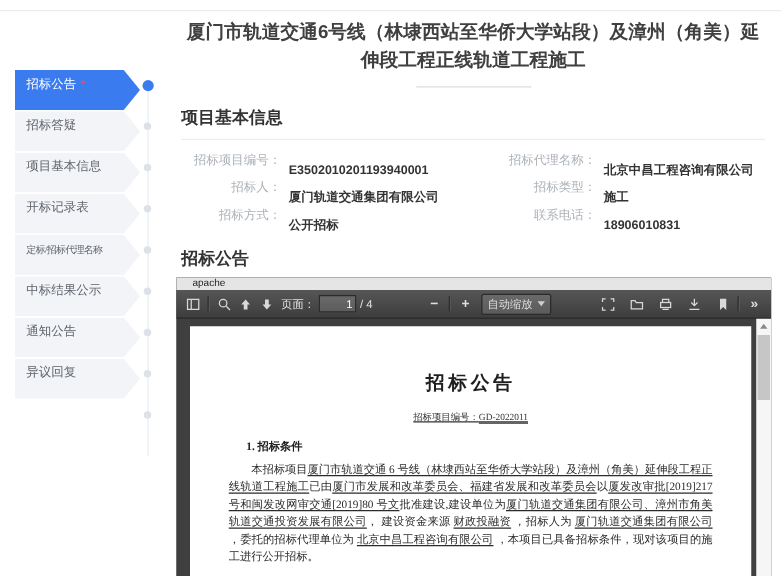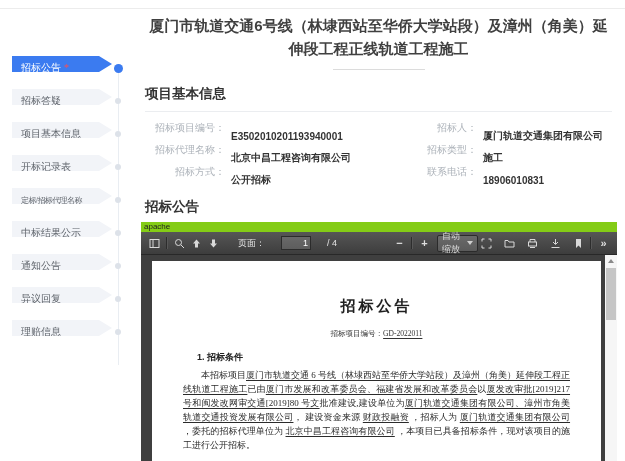--- a/index.html
+++ b/index.html
@@ -4,21 +4,21 @@
 <style>
   html,body{margin:0;padding:0;}
   body{width:625px;height:461px;position:relative;overflow:hidden;background:#fff;
        font-family:"Liberation Sans",sans-serif;}
   .top-line{position:absolute;top:8px;left:0;right:0;height:1px;background:#ececec;}
 
   
   .timeline{position:absolute;left:118px;top:68px;width:1px;height:297px;background:#e9edf2;}
   .sidebar{position:absolute;left:12px;top:56px;width:120px;}
   .side-row{position:relative;height:24px;margin-bottom:9px;}
-  .side-item{position:absolute;left:0;top:0;width:100px;height:16px;background:#f2f4f8;
+  .side-item{position:absolute;left:0;top:0;width:100px;height:32px;background:#f2f4f8;
              color:#5f646b;font-size:10px;line-height:24px;padding-left:9px;box-sizing:border-box;
              clip-path:polygon(0 0,87% 0,100% 50%,87% 100%,0 100%);cursor:pointer;white-space:nowrap;font-family:Liberation Serif, serif;}
   .side-item.active{background:#3b7bf0;color:#fff;}
   .side-item .small{font-size:8px;letter-spacing:-0.6px;}
   .req{color:#ff4d4f;margin-left:3px;font-size:10px;}
   .dot{position:absolute;left:103px;top:9px;width:6px;height:6px;border-radius:50%;background:#dde2e9;}
   .dot.active{left:102px;top:7.5px;width:9px;height:9px;background:#3b7bf0;}
 
   
   .main{position:absolute;left:145px;top:14px;width:467px;}
@@ -29,42 +29,42 @@
   .info-grid{display:grid;grid-template-columns:252px 1fr;margin-top:5px;}
   .info-cell{display:flex;align-items:center;height:22px;font-size:10px;}
   .info-label{width:80px;text-align:right;color:#acb2b9;flex:none;}
   .info-value{margin-left:6px;color:#333;font-weight:bold;margin-top:16px;}
   .publish{margin-top:8px;text-align:center;font-size:10px;}
   .publish-label{color:#8f959c;}
   .publish-value{color:#4a4a4a;}
 
   
   .pdf-embed{position:absolute;left:141px;top:222px;width:476px;height:240px;background:#3f3f3f;overflow:hidden;}
-  .pdf-titlebar{height:10px;background:#84cc16;color:#1e1e1e;font-size:8px;line-height:10px;padding-left:3px;}
+  .pdf-titlebar{height:10px;background:#e5e5e5;color:#1e1e1e;font-size:8px;line-height:10px;padding-left:13px;}
   .pdf-toolbar{height:22px;background:linear-gradient(#565656,#3d3d3d);border-bottom:1px solid #282828;
                display:flex;align-items:center;padding:0 5px;color:#dedede;}
   .tb-btn{width:17px;height:17px;display:flex;align-items:center;justify-content:center;cursor:pointer;flex:none;}
   .tb-sep{width:1px;height:12px;background:#2d2d2d;border-right:1px solid #585858;margin:0 3px;flex:none;}
-  .tb-label{font-size:9px;margin:0 16px;color:#e4e4e4;white-space:nowrap;}
+  .tb-label{font-size:9px;margin:0 3px;color:#e4e4e4;white-space:nowrap;}
   .tb-glyph{font-size:11px;color:#dedede;font-weight:bold;line-height:1;}
   .page-input{width:24px;height:12px;background:rgba(255,255,255,.14);border:1px solid #2b2b2b;
               color:#fff;font-size:9px;text-align:right;padding:0 2px;font-family:"Liberation Sans",sans-serif;}
   .zoom-select{height:15px;background:rgba(255,255,255,.14);border:1px solid #2b2b2b;border-radius:2px;
                display:flex;align-items:center;gap:4px;padding:0 4px;font-size:9px;margin-left:4px;cursor:pointer;}
   .zoom-caret{width:0;height:0;border-left:3px solid transparent;border-right:3px solid transparent;
               border-top:4px solid #cfcfcf;}
   .tb-right{margin-left:auto;display:flex;align-items:center;}
   .pdf-body{position:relative;height:208px;}
   .doc-page{position:absolute;left:11px;top:6px;width:449px;height:420px;background:#fff;
             box-sizing:border-box;padding:0 31px;}
   .doc-title{padding-top:36px;text-align:center;font-family:"Liberation Serif",serif;font-weight:bold;
              font-size:15px;letter-spacing:3px;color:#1f1f1f;}
-  .doc-number{text-align:center;font-size:7.5px;color:#333;margin-top:13px;font-family:"Liberation Serif",serif;}
+  .doc-number{text-align:center;font-size:7.5px;color:#333;margin-top:13px;font-family:"Liberation Serif",serif;text-decoration:underline;}
   .doc-sec{margin-top:12px;font-weight:bold;font-size:9px;padding-left:14px;color:#222;
-           font-family:Liberation Sans, sans-serif;}
+           font-family:Liberation Serif, serif;}
   .doc-para{margin-top:4px;font-size:9px;line-height:14px;text-align:justify;text-indent:2em;color:#2b2b2b;
             font-family:"Liberation Serif",serif;}
   .u{text-decoration:underline;text-underline-offset:2px;}
   .pdf-scrollbar{position:absolute;right:0;top:0;width:12px;height:208px;background:#f6f6f6;}
   .sb-btn{height:12px;display:flex;align-items:center;justify-content:center;cursor:pointer;}
   .sb-arrow-up{width:0;height:0;border-left:3px solid transparent;border-right:3px solid transparent;
                border-bottom:4px solid #8a8a8a;}
   .sb-thumb{position:absolute;top:13px;left:1px;width:10px;height:52px;background:#c6c6c6;cursor:pointer;}
   svg{display:block;}
 </style>
@@ -101,43 +101,42 @@
     </div>
     <div class="side-row">
       <div class="side-item"><span>通知公告</span></div>
       <span class="dot"></span>
     </div>
     <div class="side-row">
       <div class="side-item"><span>异议回复</span></div>
       <span class="dot"></span>
     </div>
     <div class="side-row">
-      <div class="side-item"><span>理赔信息</span></div>
       <span class="dot"></span>
     </div>
   </div>
 
 <div class="main">
   <div class="page-title">厦门市轨道交通6号线（林埭西站至华侨大学站段）及漳州（角美）延伸段工程正线轨道工程施工</div>
   <div class="title-rule"></div>
 
   <div class="sec-h">项目基本信息</div>
   <div class="sec-rule"></div>
   <div class="info-grid">
       <div class="info-cell">
         <span class="info-label">招标项目编号：</span>
         <span class="info-value">E3502010201193940001</span>
       </div>
       <div class="info-cell">
+        <span class="info-label">招标代理名称：</span>
+        <span class="info-value">北京中昌工程咨询有限公司</span>
+      </div>
+      <div class="info-cell">
         <span class="info-label">招标人：</span>
         <span class="info-value">厦门轨道交通集团有限公司</span>
-      </div>
-      <div class="info-cell">
-        <span class="info-label">招标代理名称：</span>
-        <span class="info-value">北京中昌工程咨询有限公司</span>
       </div>
       <div class="info-cell">
         <span class="info-label">招标类型：</span>
         <span class="info-value">施工</span>
       </div>
       <div class="info-cell">
         <span class="info-label">招标方式：</span>
         <span class="info-value">公开招标</span>
       </div>
       <div class="info-cell">

